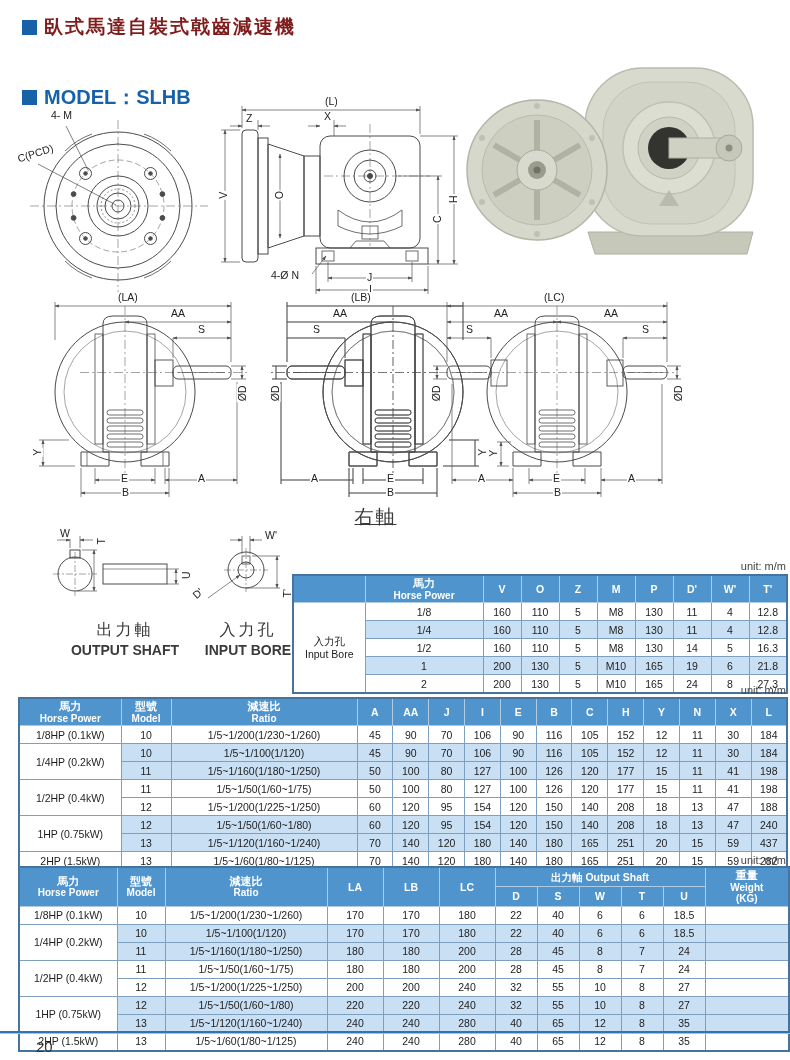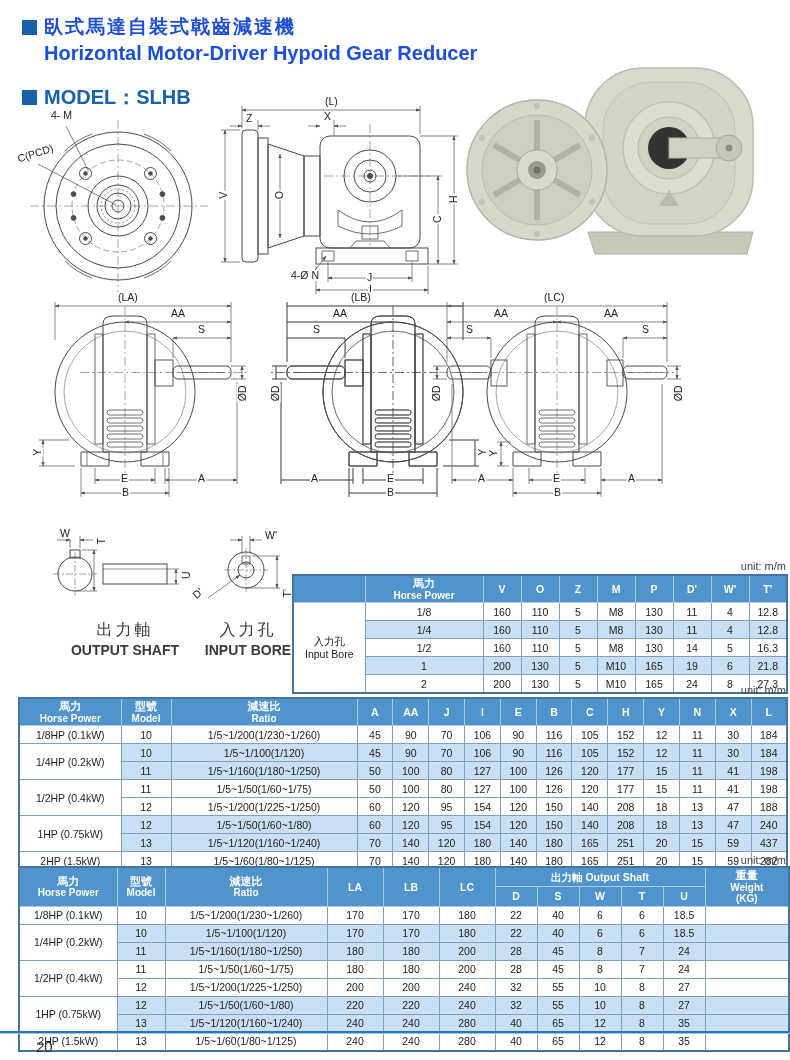--- a/index.html
+++ b/index.html
@@ -1,19 +1,19 @@
 <!DOCTYPE html>
 <html><head>
 <meta charset="utf-8">
 <style>
   html,body{margin:0;padding:0;background:#e8e8e8;}
   .page{position:relative;width:790px;height:1060px;background:#ffffff;margin:0 auto;
         font-family:"Liberation Sans","DejaVu Sans",sans-serif;color:#222;overflow:hidden;}
   
-  .title-block{position:absolute;left:22px;top:14px;color:#1d4ed8;}
+  .title-block{position:absolute;left:22px;top:14px;color:#7f1d1d;}
   .trow{display:flex;align-items:center;}
   .sq{width:15px;height:15px;background:#1761a8;margin-right:7px;flex:0 0 auto;}
   .t-zh{font-size:19px;font-weight:bold;letter-spacing:2px;}
   .t-en{font-size:20px;font-weight:bold;margin-left:22px;margin-top:2px;}
   .model-line{position:absolute;left:22px;top:84px;color:#1761a8;}
   .m-txt{font-size:20px;font-weight:bold;}
   
   .diag{position:absolute;}
   .diag svg{display:block;}
   .dlabel{position:absolute;font-size:10.5px;line-height:1;color:#222;background:#fff;padding:0 1px;white-space:nowrap;}
@@ -45,21 +45,20 @@
 </head>
 <body>
 
 <div class="page">
 
   <div class="title-block">
     <div class="trow">
       <span class="sq"></span>
       <span class="t-zh">臥式馬達自裝式戟齒減速機</span>
     </div>
-    <div class="t-en">Horizontal Motor-Driver Hypoid Gear Reducer</div>
   </div>
   <div class="model-line trow">
     <span class="sq"></span>
     <span class="m-txt">MODEL：SLHB</span>
   </div>
 
   <div class="diag" style="left:20px;top:106px;width:195px;height:190px">
     <svg width="195" height="190" viewBox="0 0 195 190">
       <g stroke="#4a4a4a" fill="none" stroke-width="1">
         <line x1="10" y1="100" x2="188" y2="100" stroke-width="0.5" stroke-dasharray="9 3 2 3"></line>
@@ -152,21 +151,21 @@
     </svg>
     <span class="dlabel" style="left:112px;top:0px">(L)</span>
     <span class="dlabel" style="left:33px;top:17px">Z</span>
     <span class="dlabel" style="left:111px;top:15px">X</span>
     <span class="dlabel rot" style="left:7px;top:94px">V</span>
     <span class="dlabel rot" style="left:62px;top:94px">O</span>
     <span class="dlabel rot" style="left:236px;top:98px">H</span>
     <span class="dlabel rot" style="left:220px;top:118px">C</span>
     <span class="dlabel" style="left:154px;top:176px">J</span>
     <span class="dlabel" style="left:156px;top:188px">I</span>
-    <span class="dlabel" style="left:78px;top:174px">4-Ø N</span>
+    <span class="dlabel" style="left:58px;top:174px">4-Ø N</span>
   </div>
 
   <div class="diag" style="left:463px;top:52px;width:300px;height:218px">
     <svg width="300" height="218" viewBox="0 0 300 218">
       <path d="M125 180 L290 180 L284 202 L132 202 Z" fill="#c6c9ba" stroke="#aeb1a2" stroke-width="1"></path>
       <rect x="122" y="16" width="168" height="168" rx="58" fill="#d8dace" stroke="#b9bcad" stroke-width="1.5"></rect>
       <rect x="140" y="30" width="132" height="142" rx="48" fill="#d1d4c6" stroke="#c0c3b4" stroke-width="1"></rect>
       <circle cx="206" cy="96" r="46" fill="#dcded2" stroke="#bfc2b3" stroke-width="1.5"></circle>
       <circle cx="206" cy="96" r="31" fill="#cfd2c4" stroke="#b7baab" stroke-width="1"></circle>
       <circle cx="206" cy="96" r="21" fill="#33332f"></circle>
@@ -310,20 +309,21 @@
       </g>
     </svg>
     <span class="dlabel" style="left:92px;top:0px;transform:none">(LB)</span>
     <span class="dlabel" style="left:74px;top:16px">AA</span>
     <span class="dlabel" style="left:54px;top:32px">S</span>
     <span class="dlabel rot" style="left:8px;top:96px">ØD</span>
     <span class="dlabel rot" style="left:220px;top:155px">Y</span>
     <span class="dlabel" style="left:128px;top:181px">E</span>
     <span class="dlabel" style="left:52px;top:181px">A</span>
     <span class="dlabel" style="left:128px;top:195px">B</span>
+    <div class="caption" style="top:212px"><span class="cap-zh">右軸</span></div>
   </div>
 
   <div class="diag" style="left:425px;top:292px;width:265px;height:238px">
     <svg width="265" height="210" viewBox="0 0 265 210">
       <defs>
         <marker id="arC" viewBox="0 0 10 10" refX="9" refY="5" markerWidth="7" markerHeight="7" orient="auto-start-reverse">
           <path d="M0 1.5 L10 5 L0 8.5 Z" fill="#555"></path>
         </marker>
       </defs>
       <g stroke="#4a4a4a" fill="none" stroke-width="1">

